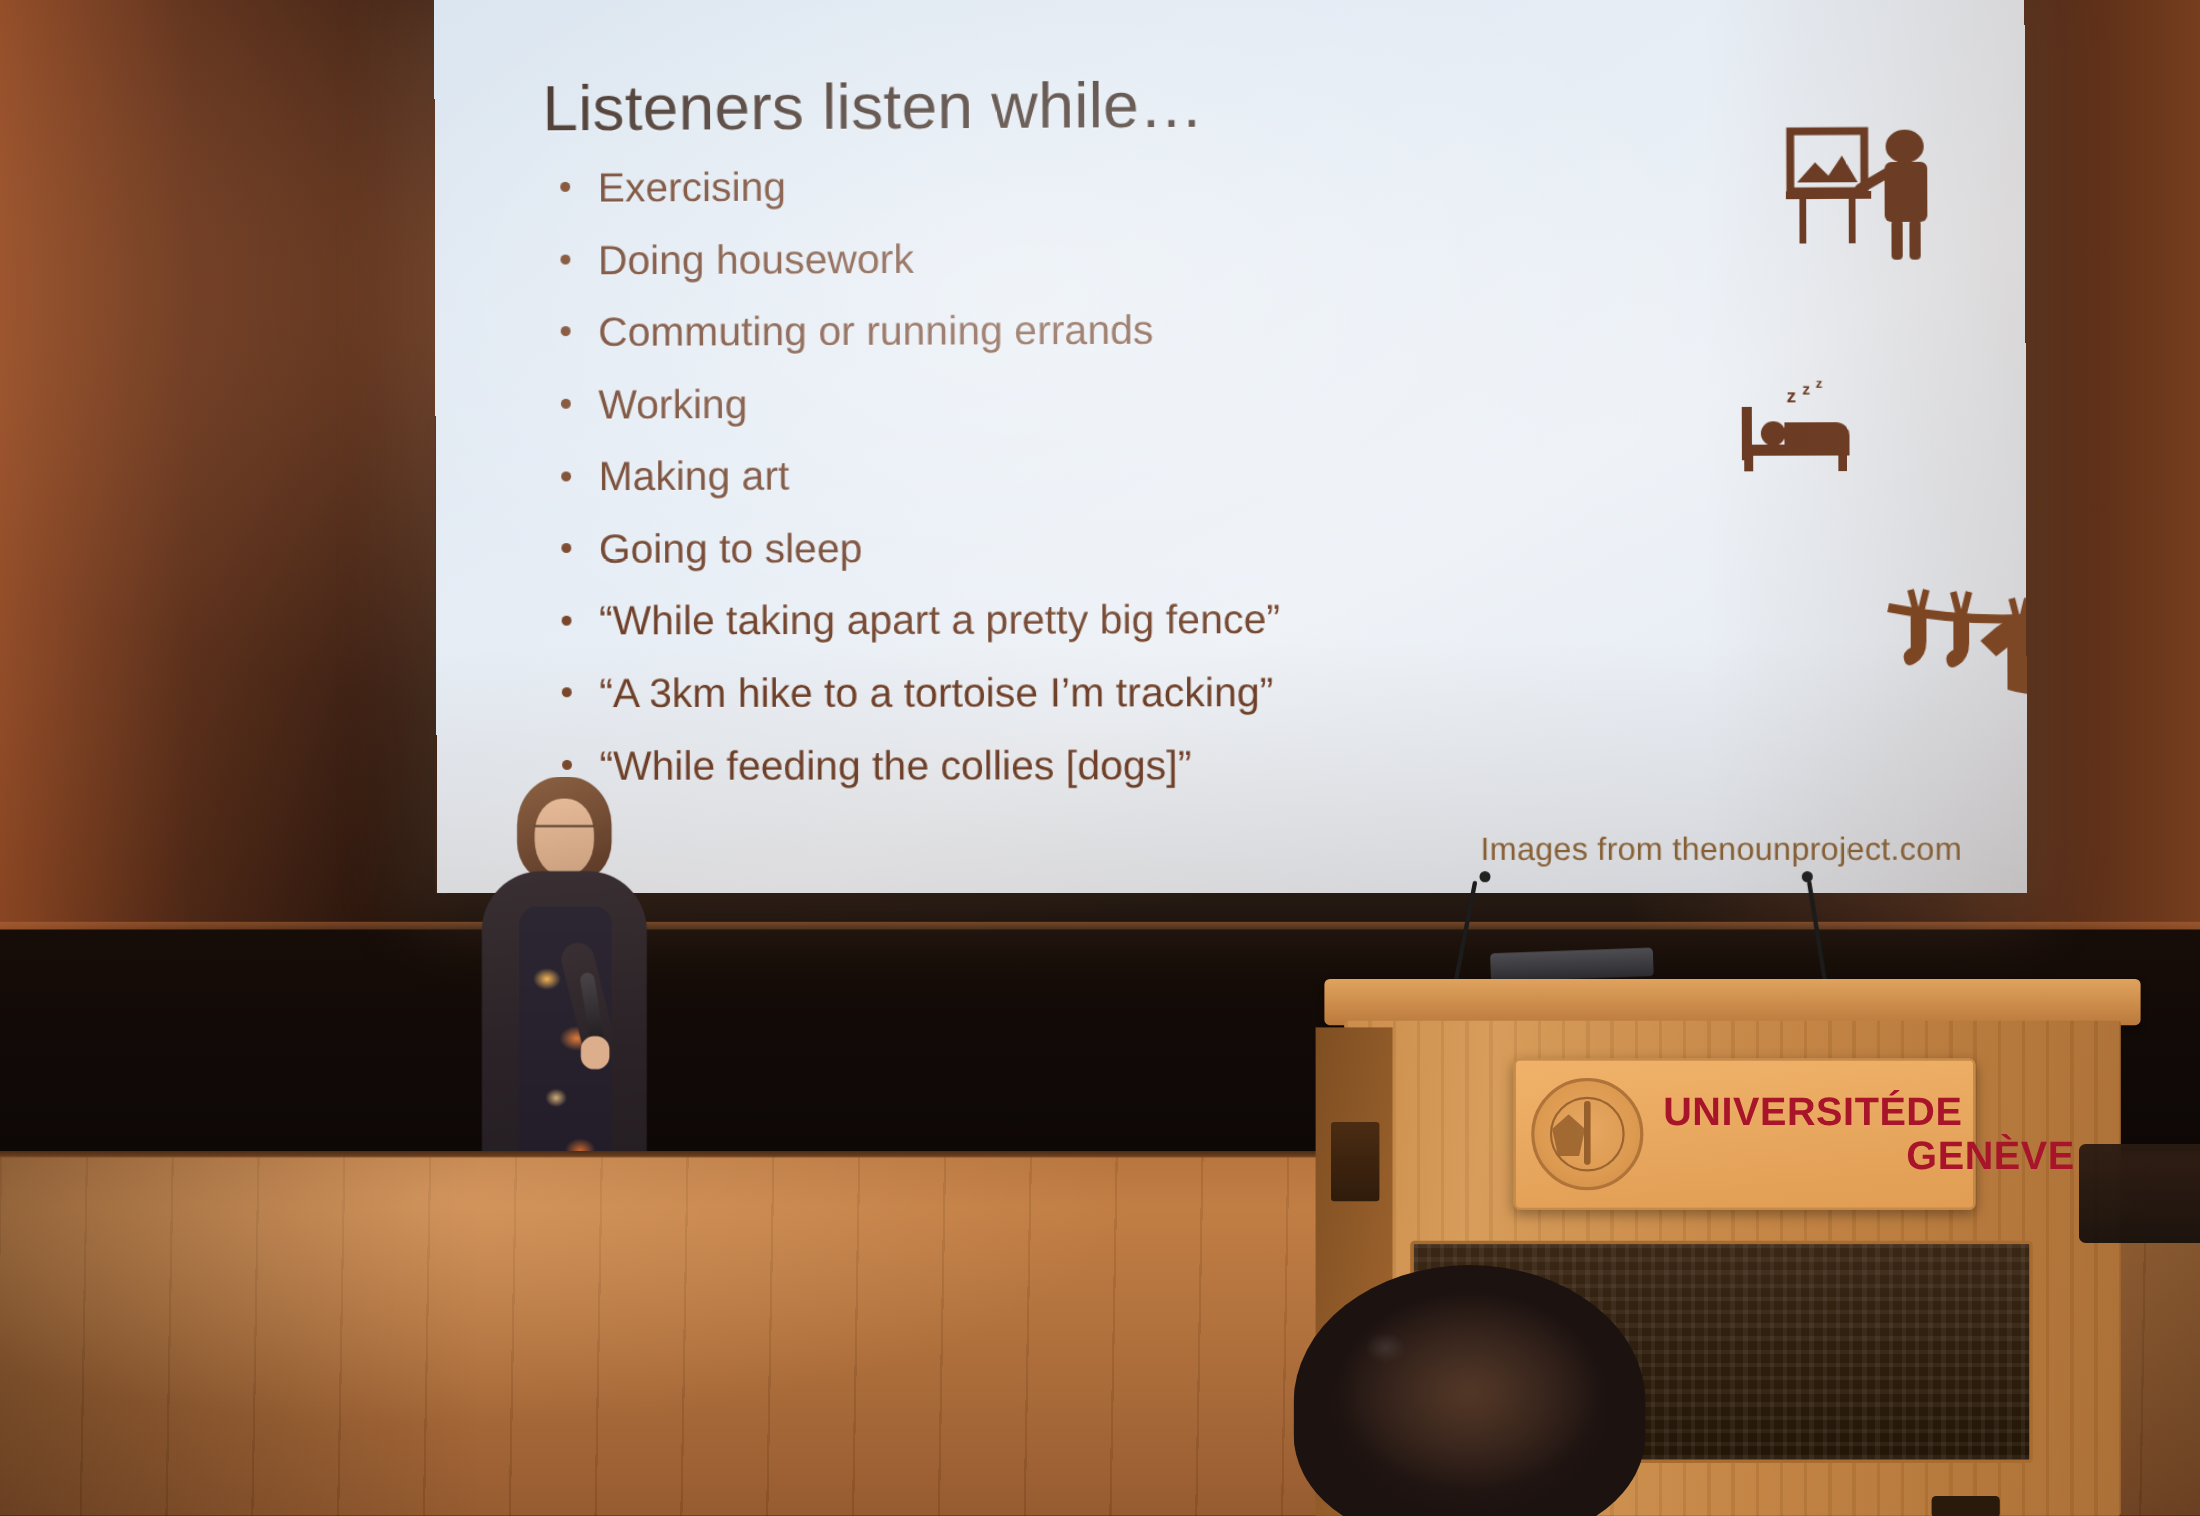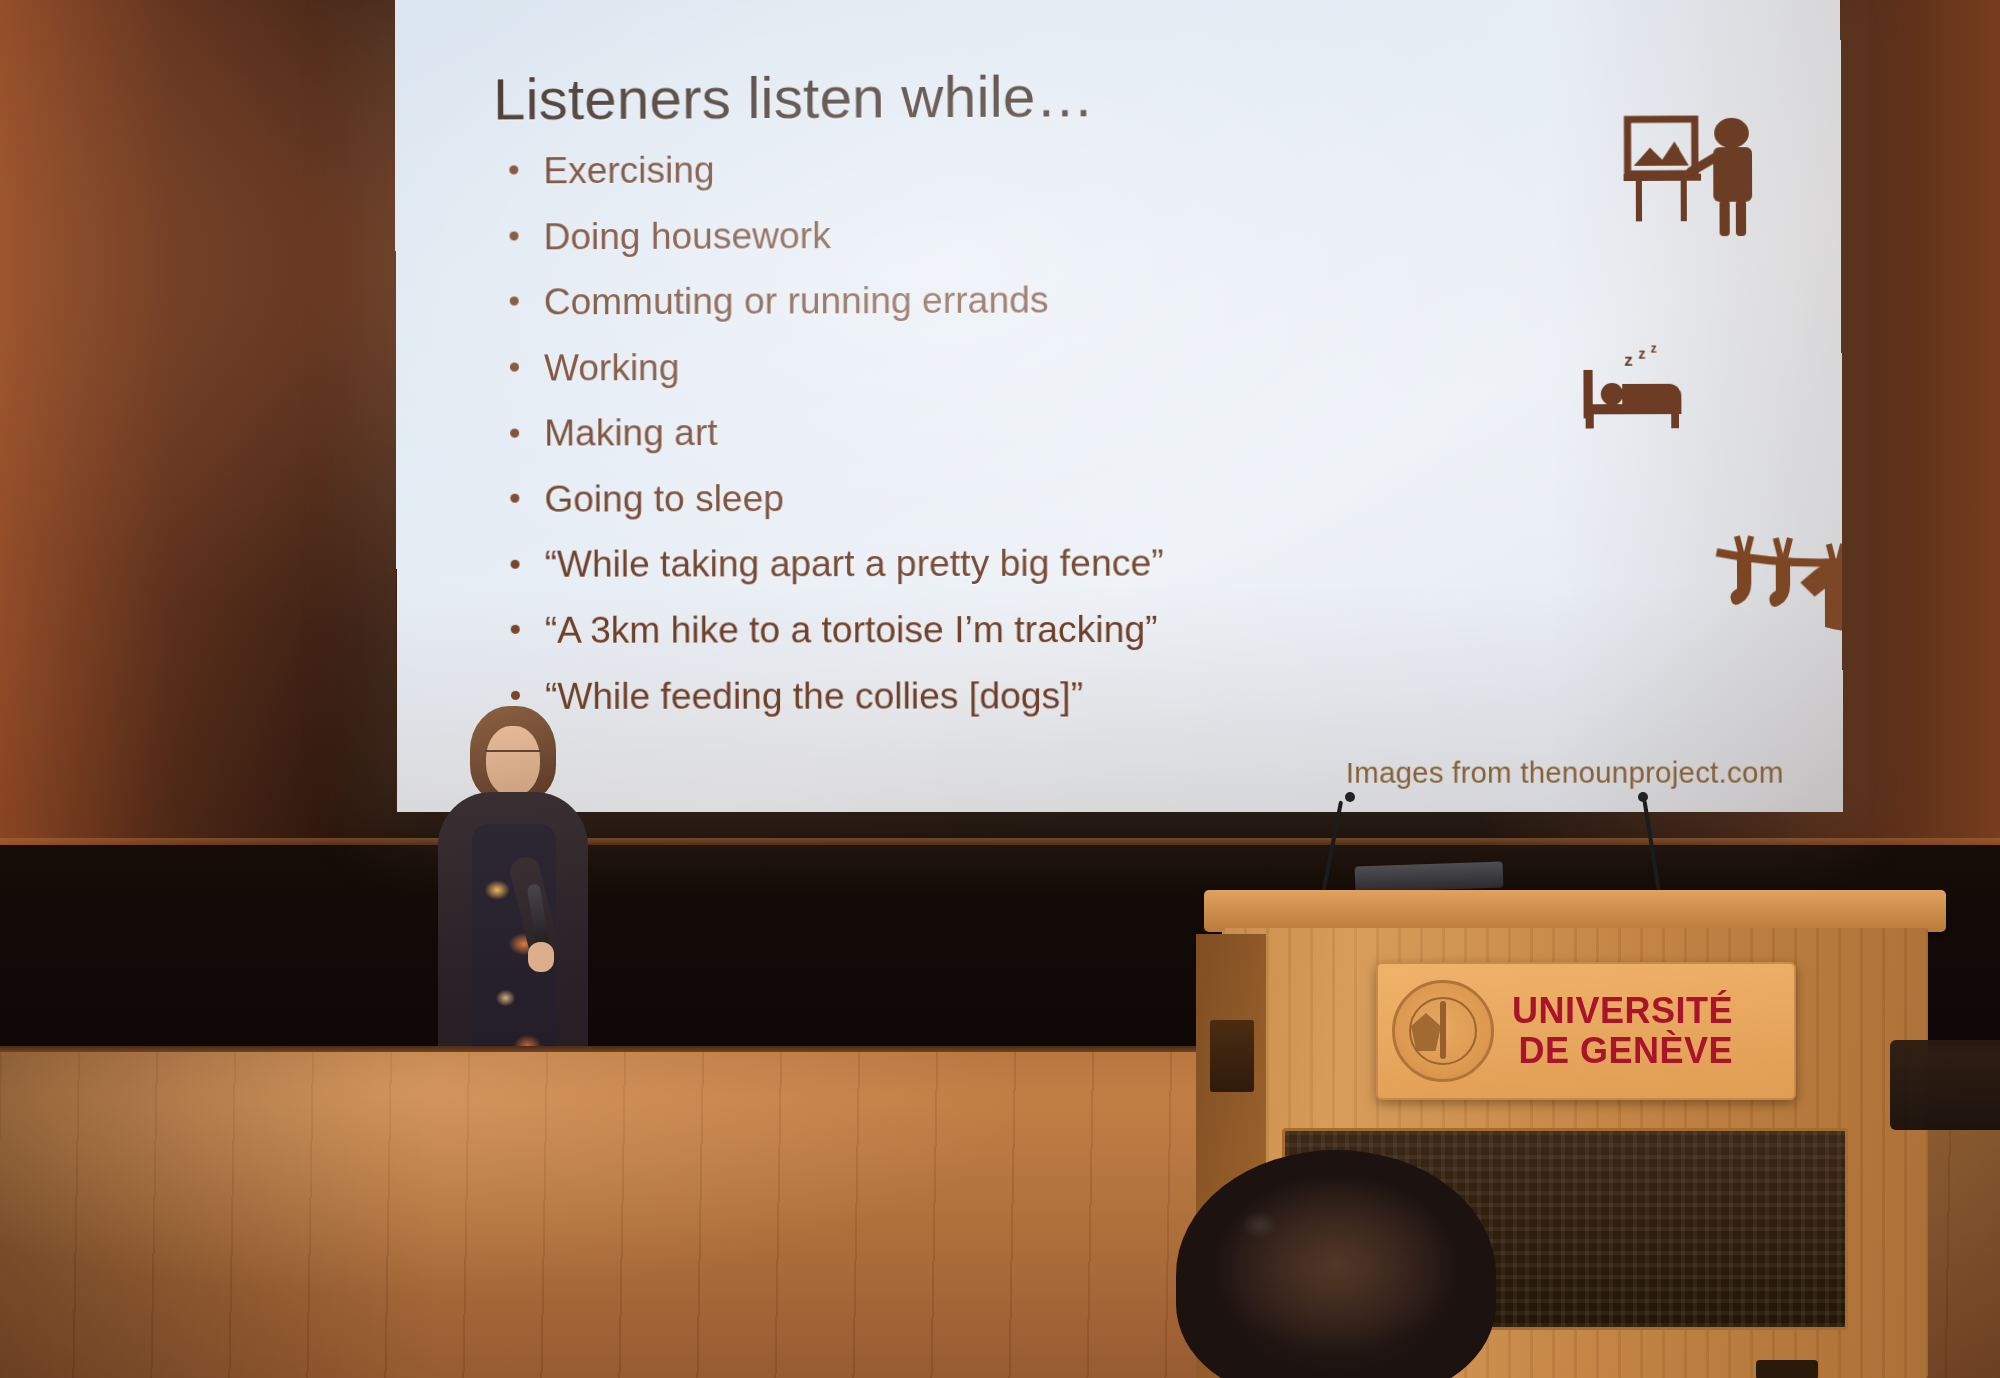--- a/index.html
+++ b/index.html
@@ -194,21 +194,21 @@
   .lec-seal{width:96px;height:96px;border-radius:50%;flex:0 0 auto;
     border:3px solid #b07339;
     background:radial-gradient(circle at 50% 46%, #e7a862 0%, #dd9a51 60%, #cf8b44 100%);
     position:relative;}
   .lec-seal::after{content:"";position:absolute;left:14px;top:14px;right:14px;bottom:14px;
     border-radius:50%;border:2px solid #9c6430;}
   .lec-seal-key{position:absolute;left:50%;top:18px;width:6px;height:58px;margin-left:-3px;
     background:#96602c;border-radius:3px;}
   .lec-seal-eagle{position:absolute;left:16px;top:30px;width:30px;height:38px;
     background:#96602c;clip-path:polygon(50% 0,100% 35%,82% 100%,18% 100%,0 35%);opacity:.85;}
-  .lec-signtext{display:flex;flex-direction:column;justify-content:center;align-items:flex-end;}
+  .lec-signtext{display:flex;flex-direction:row;justify-content:center;}
   .lec-signtext span{
     font-size:36px;font-weight:700;color:#a8152a;line-height:1.12;letter-spacing:.5px;}
   .lec-grille{position:absolute;left:86px;top:238px;width:560px;height:196px;
     background:
       repeating-linear-gradient(0deg, rgba(255,255,255,.05) 0 4px, rgba(0,0,0,0) 4px 12px),
       repeating-linear-gradient(90deg, rgba(255,255,255,.05) 0 4px, rgba(0,0,0,0) 4px 12px),
       linear-gradient(180deg,#3b2715,#231607);
     border:3px solid #a86c31;border-radius:4px;}
   .lec-foot{position:absolute;left:150px;top:470px;width:62px;height:20px;border-radius:4px;
     background:#2a1a0c;}

